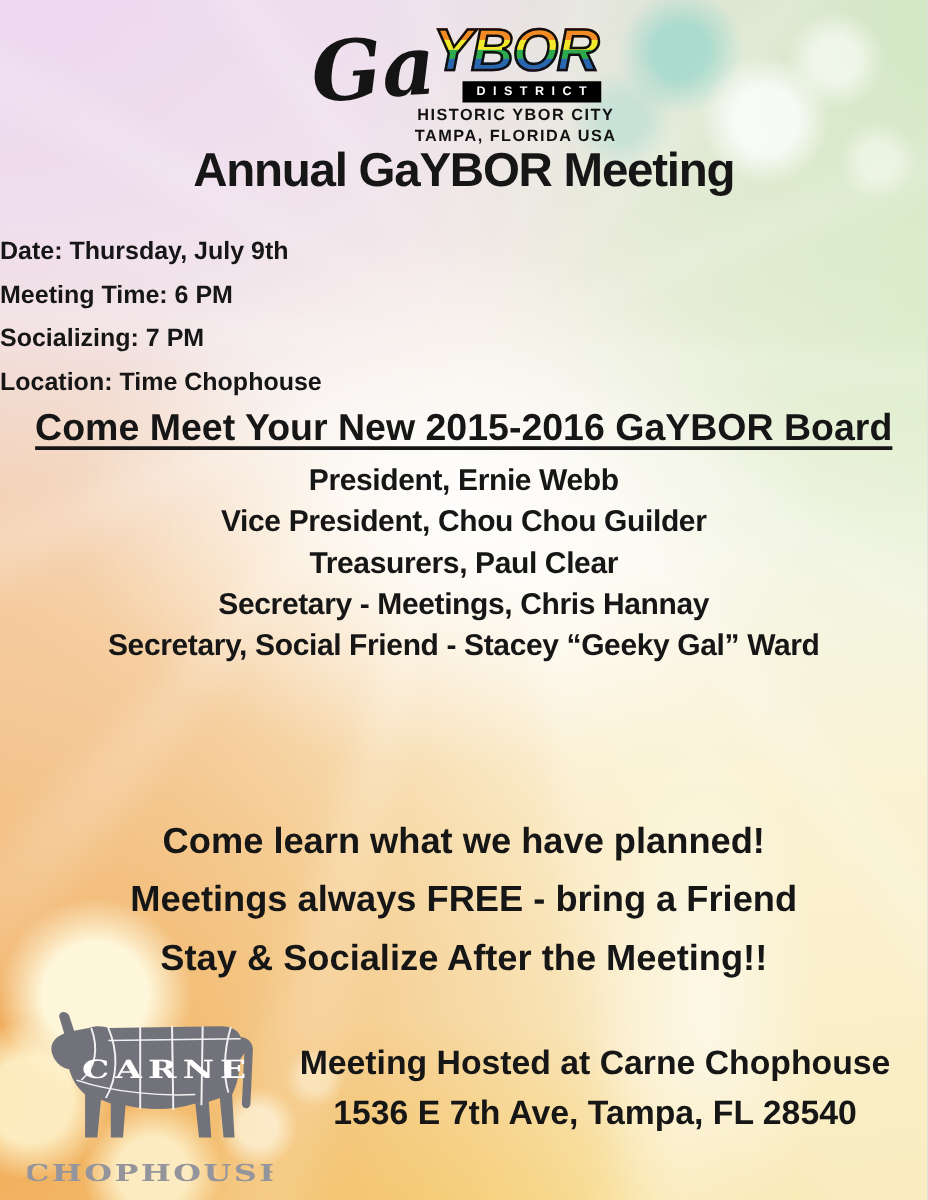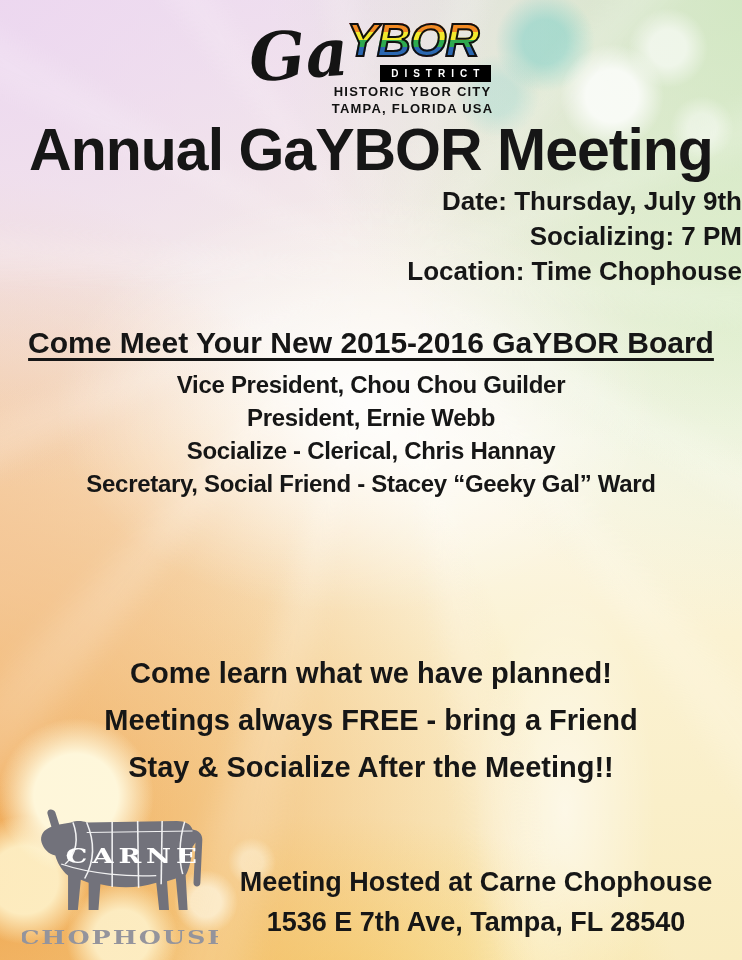--- a/index.html
+++ b/index.html
@@ -48,36 +48,36 @@
   .ybor{
     font-weight:900;font-style:italic;font-size:47px;line-height:1;letter-spacing:-1px;
     color:#c0272d;
     -webkit-text-stroke:2px #101010;
     background:linear-gradient(to bottom,#e4262c 0 17%,#f28b24 17% 33%,#f3e92c 33% 50%,#2daa4f 50% 67%,#2a67b1 67% 83%,#8c4e9e 83% 100%);
     -webkit-background-clip:text;background-clip:text;-webkit-text-fill-color:transparent;
     padding:0 2px;
   }
   .district-bar{
     background:#000;color:#fff;font-size:10px;font-weight:700;letter-spacing:6px;
-    padding:3px 6px 3px 11px;margin-top:2px;align-self:flex-end;margin-right:2px;text-align:right;
+    padding:3px 6px 3px 11px;margin-top:2px;align-self:flex-end;margin-right:12px;text-align:right;
   }
   .tagline{font-size:13px;font-weight:700;letter-spacing:1.2px;line-height:15px;margin-top:2px;color:#111;}
   
   .title{position:absolute;top:116px;left:0;right:0;text-align:center;
-    font-size:59px;font-weight:700;letter-spacing:-1px;}
-  .details{position:absolute;top:184px;left:0;right:0;text-align:right;
-    font-size:26px;font-weight:700;line-height:35px;}
+    font-size:38px;font-weight:700;letter-spacing:-1px;}
+  .details{position:absolute;top:184px;left:0;right:0;text-align:left;
+    font-size:20px;font-weight:700;line-height:35px;}
   .board-heading{position:absolute;top:326px;left:0;right:0;text-align:center;
     font-size:30px;font-weight:700;}
   .board-heading span{text-decoration:underline;text-decoration-thickness:3px;text-underline-offset:5px;}
   .members{position:absolute;top:368px;left:0;right:0;text-align:center;
     font-size:24px;font-weight:700;line-height:33px;letter-spacing:-.3px;}
   .promo{position:absolute;top:650px;left:0;right:0;text-align:center;
     font-size:29px;font-weight:700;line-height:47px;}
-  .footer-text{position:absolute;top:862px;left:225px;right:15px;text-align:center;
+  .footer-text{position:absolute;top:830px;left:225px;right:15px;text-align:center;
     font-size:27px;font-weight:700;line-height:40px;}
   
   .cow{position:absolute;left:22px;top:798px;width:196px;height:158px;}
   .cow svg{width:100%;height:100%;}
   .carne-text{font-family:"DejaVu Serif",serif;font-weight:700;}
 </style>
 </head>
 <body>
 
 <div class="flyer">
@@ -90,31 +90,33 @@
       <div class="district-bar">DISTRICT</div>
       <div class="tagline">HISTORIC YBOR CITY</div>
       <div class="tagline">TAMPA, FLORIDA USA</div>
     </div>
   </div>
 
   <div class="title">Annual GaYBOR Meeting</div>
 
   <div class="details">
     <div>Date: Thursday, July 9th</div>
+    <div>Meeting Time: 6 PM</div>
     <div>Socializing: 7 PM</div>
     <div>Location: Time Chophouse</div>
   </div>
 
   <div class="board-heading">
     <span>Come Meet Your New 2015-2016 GaYBOR Board</span>
   </div>
   <div class="members">
+    <div>President, Ernie Webb</div>
     <div>Vice President, Chou Chou Guilder</div>
-    <div>President, Ernie Webb</div>
-    <div>Socialize - Clerical, Chris Hannay</div>
+    <div>Treasurers, Paul Clear</div>
+    <div>Secretary - Meetings, Chris Hannay</div>
     <div>Secretary, Social Friend - Stacey “Geeky Gal” Ward</div>
   </div>
 
   <div class="promo">
     <div>Come learn what we have planned!</div>
     <div>Meetings always FREE - bring a Friend</div>
     <div>Stay &amp; Socialize After the Meeting!!</div>
   </div>
 
   <div class="cow">

